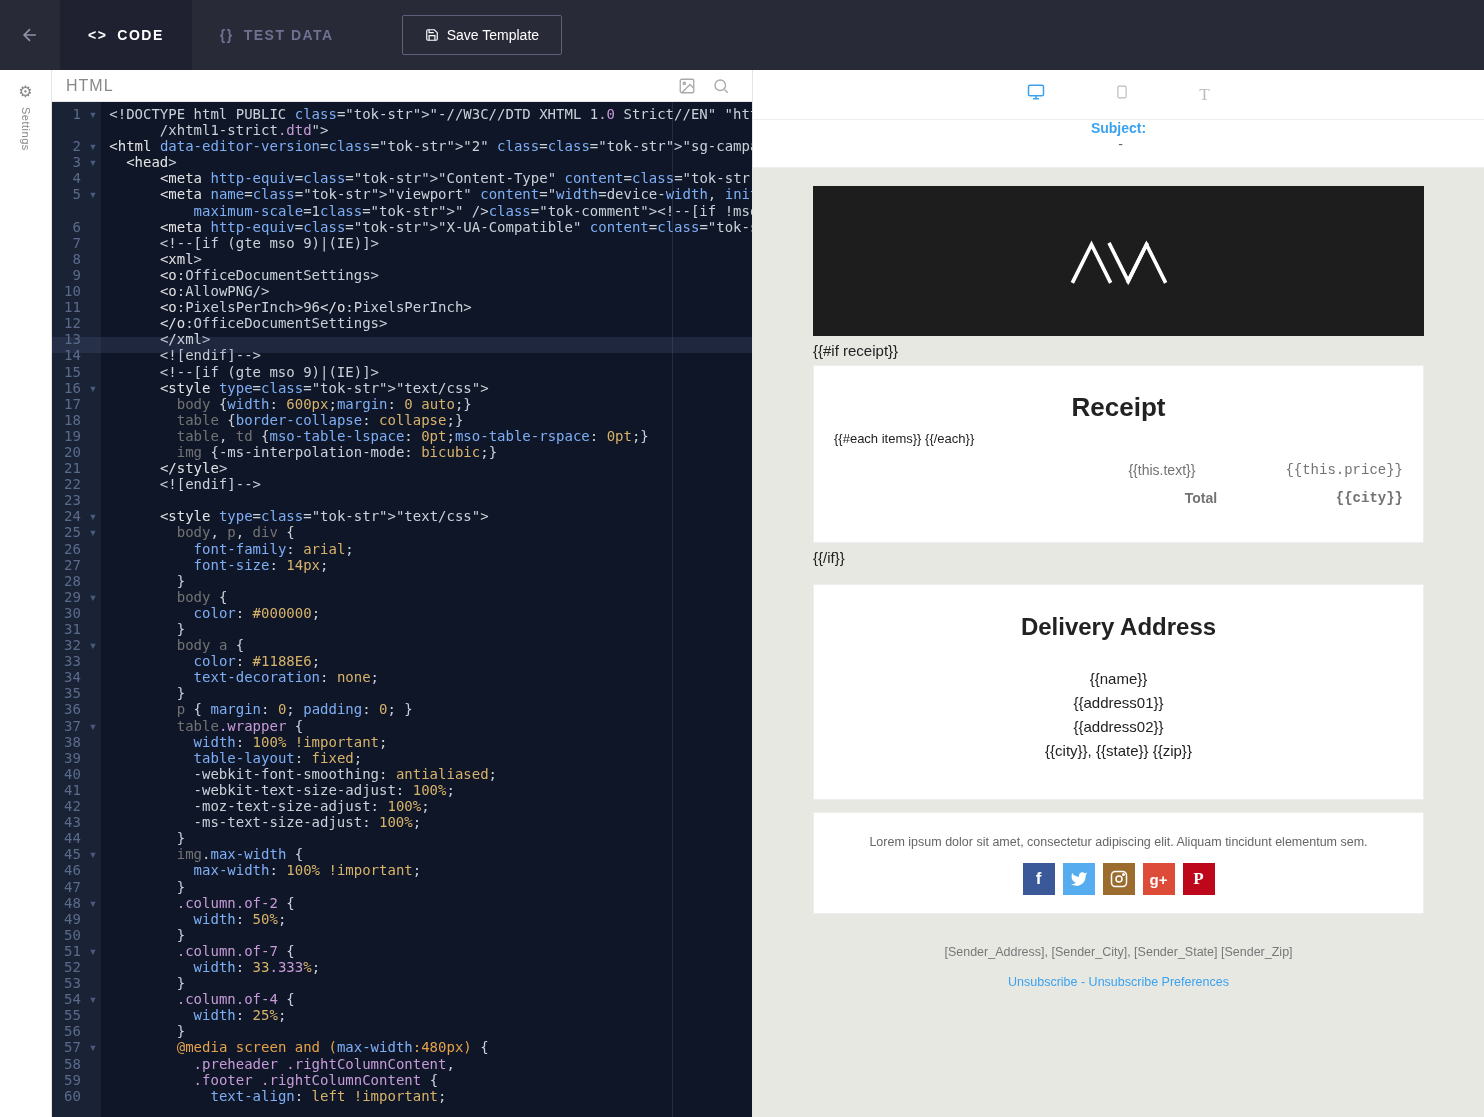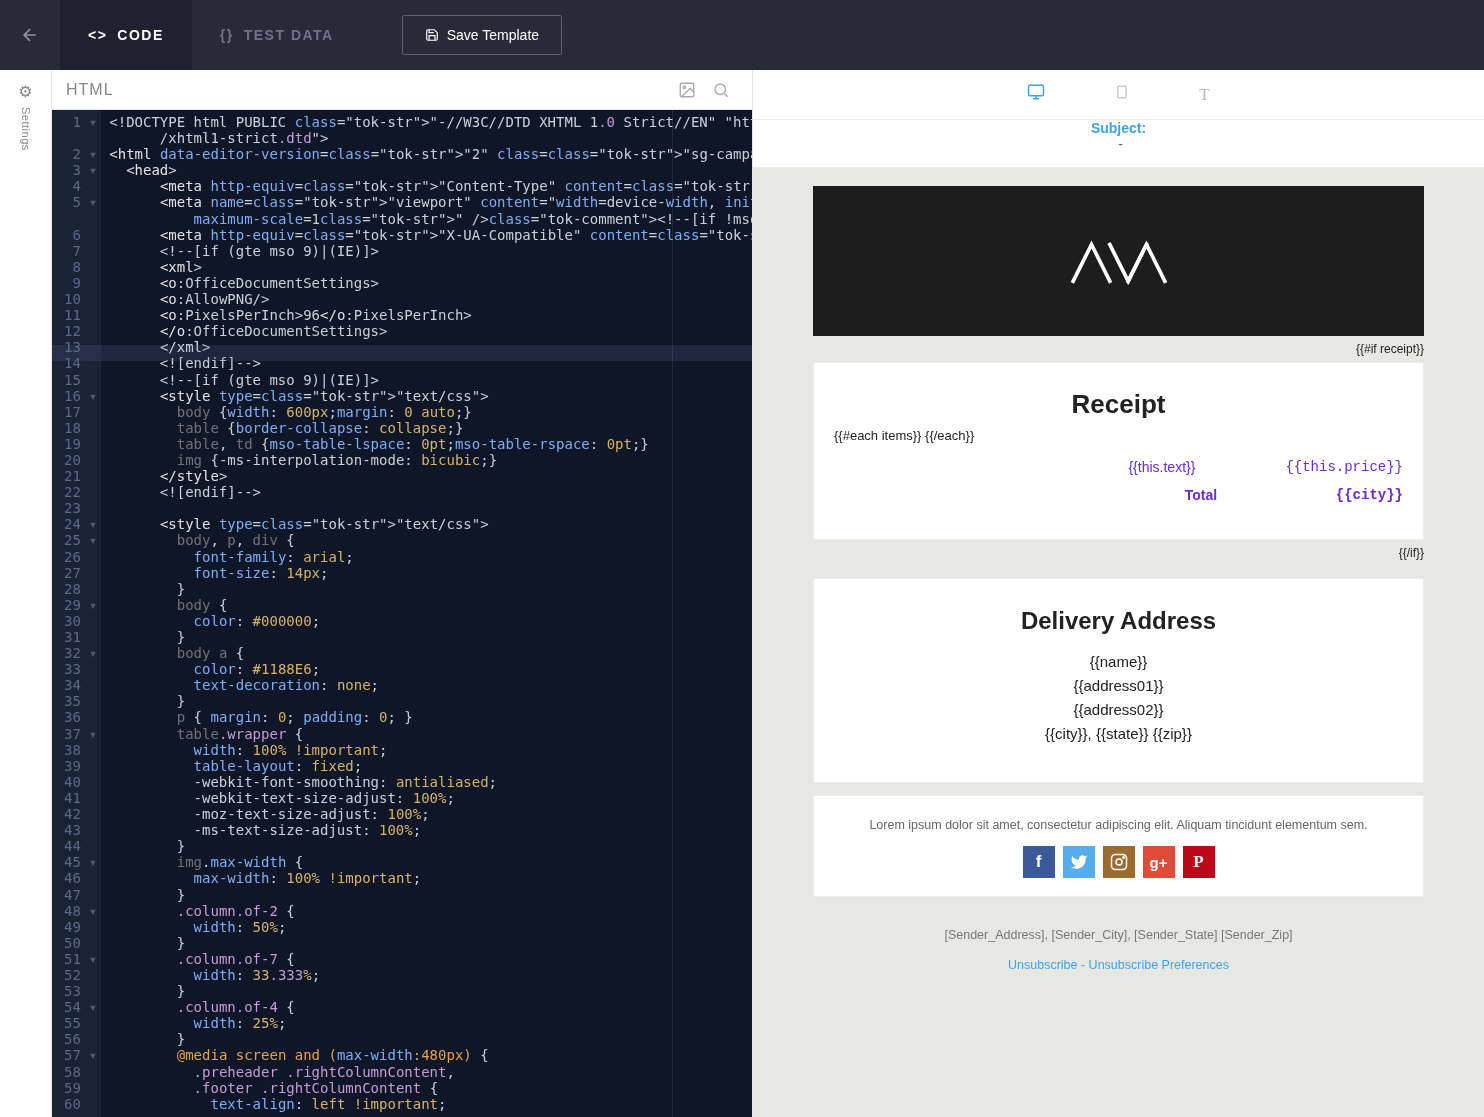--- a/index.html
+++ b/index.html
@@ -15,21 +15,21 @@
 .save-btn { margin-left: 40px; height: 40px; padding: 0 22px; border: 1px solid #5e617a; background: transparent; color: #fff; font-size: 14px; font-weight: 500; display: flex; align-items: center; gap: 8px; cursor: pointer; border-radius: 2px; }
 
 
 .main { display: flex; height: calc(1117px - 70px); }
 .settings-rail { width: 52px; background: #fff; border-right: 1px solid #e5e5e5; display: flex; flex-direction: column; align-items: center; padding-top: 12px; color: #888; }
 .settings-rail .gear { font-size: 16px; }
 .settings-rail .lbl { writing-mode: vertical-rl; font-size: 11px; margin-top: 6px; letter-spacing: 0.5px; }
 
 
 .editor-panel { width: 700px; display: flex; flex-direction: column; }
-.editor-head { height: 40px; background: #fff; border-bottom: 1px solid #e5e5e5; display: flex; align-items: center; padding: 0 14px; }
+.editor-head { height: 32px; background: #fff; border-bottom: 1px solid #e5e5e5; display: flex; align-items: center; padding: 0 14px; }
 .editor-head .title { color: #888; font-size: 16px; letter-spacing: 1px; flex: 1; }
 .editor-head .hicon { width: 34px; height: 34px; display: flex; align-items: center; justify-content: center; color: #aaa; cursor: pointer; }
 .code-area { flex: 1; background: #0f1628; display: flex; font-family: "Menlo", "Consolas", monospace; font-size: 14px; overflow: hidden; line-height: 1.15; position: relative; }
 .gutter { background: #1a2236; color: #5a6b8a; text-align: right; padding: 4px 8px 4px 12px; user-select: none; white-space: pre; font-size: 14px; }
 .guttercol { display: flex; }
 .folds { background: #1a2236; padding: 4px 4px 4px 0; white-space: pre; color: #4a5b7a; font-size: 14px; }
 .codetext { flex: 1; padding: 4px 8px; white-space: pre; color: #c9d1d9; overflow: hidden; }
 .tok-attr { color: #7eaef4; }
 .tok-css-prop { color: #7eaef4; }
 .tok-css-val { color: #d7b36a; }
@@ -45,31 +45,31 @@
 .preview-tabs { height: 50px; display: flex; justify-content: center; align-items: center; gap: 70px; border-bottom: 1px solid #eee; }
 .pv-icon { color: #bbb; font-size: 17px; cursor: pointer; }
 .pv-icon.active { color: #3aa2ef; }
 .subject-row { height: 48px; border-bottom: 1px solid #eee; display: flex; align-items: center; padding: 0 24px; font-size: 14px; flex-direction: column; }
 .subject-row .lbl { color: #3aa2ef; font-weight: 600; }
 .subject-row .val { color: #666; margin-left: 4px; }
 .preview-scroll { flex: 1; background: #e8e8e3; padding: 18px 60px; overflow: auto; }
 .email { background: #e8e8e3; }
 .hero { background: #1d1d1d; height: 150px; display: flex; align-items: center; justify-content: center; }
 .hero svg { width: 110px; height: 60px; }
-.sect-label { background: #e8e8e3; font-size: 12px; color: #222; padding: 6px 0; text-align: right; }
+.sect-label { background: #e8e8e3; font-size: 15px; color: #222; padding: 6px 0; }
 .receipt-box { background: #fff; padding: 26px 20px 30px; border: 1px solid #eee; }
 .receipt-box h2 { text-align: center; font-size: 26px; font-weight: 700; color: #222; margin-bottom: 8px; }
 .each-row { font-size: 13px; color: #222; padding-bottom: 10px; }
-.itm-row { display: flex; font-size: 14px; color: #6d28d9; padding: 6px 0; }
+.itm-row { display: flex; font-size: 14px; color: #737373; padding: 6px 0; }
 .itm-row .l { flex: 1.2; }
 .itm-row .m { flex: 1; text-align: right; padding-right: 90px; }
 .itm-row .r { text-align: right; flex: .55; font-family: Liberation Mono, monospace; }
 .itm-row.total .m, .itm-row.total .r { font-weight: 700; }
 .delivery-box { background: #fff; padding: 28px 20px 36px; border: 1px solid #eee; margin-top: 12px; }
-.delivery-box h2 { text-align: center; font-size: 24px; font-weight: 700; color: #222; margin-bottom: 15px; }
+.delivery-box h2 { text-align: center; font-size: 24px; font-weight: 700; color: #222; margin-bottom: 26px; }
 .addr { text-align: center; font-size: 15px; color: #222; line-height: 1.6; }
 .footer-box { background: #fff; border: 1px solid #eee; margin-top: 12px; padding: 22px 20px 18px; text-align: center; }
 .footer-box .lorem { font-size: 12.5px; color: #666; margin-bottom: 14px; }
 .socials { display: flex; justify-content: center; gap: 8px; }
 .soc { width: 32px; height: 32px; display: flex; align-items: center; justify-content: center; color: #fff; font-weight: 700; font-size: 17px; font-family: Arial, sans-serif; }
 .sender { text-align: center; font-size: 12.5px; color: #777; margin-top: 28px; line-height: 1.7; }
 .unsub { text-align: center; font-size: 12.5px; margin-top: 12px; }
 .unsub a { color: #3aa2ef; text-decoration: none; }
 </style>
 </head>

